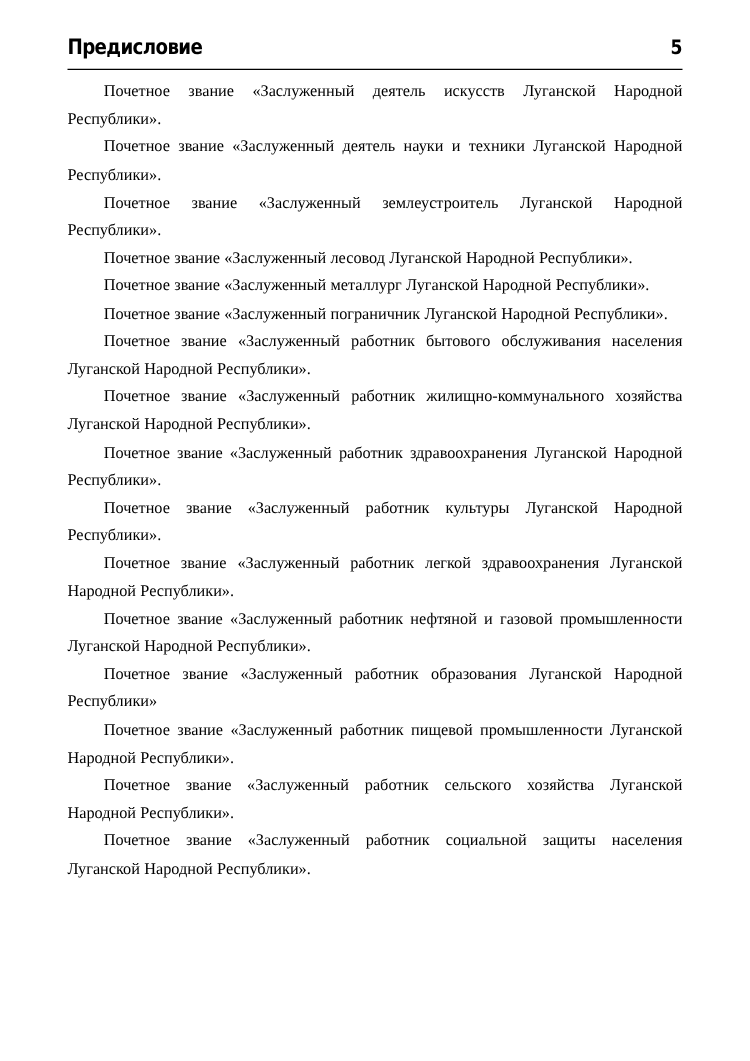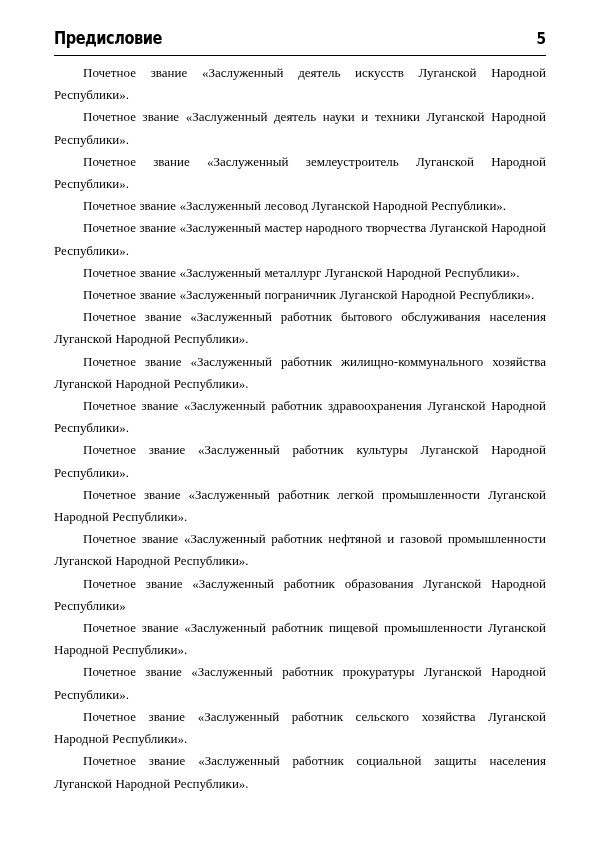--- a/index.html
+++ b/index.html
@@ -79,30 +79,28 @@
       <div class="header-title">Предисловие</div>
       <div class="header-pageno">5</div>
     </div>
     <div class="header-rule"></div>
 
     <div class="body-text">
         <p class="para">Почетное звание «Заслуженный деятель искусств Луганской Народной Республики».</p>
         <p class="para">Почетное звание «Заслуженный деятель науки и техники Луганской Народной Республики».</p>
         <p class="para">Почетное звание «Заслуженный землеустроитель Луганской Народной Республики».</p>
         <p class="para">Почетное звание «Заслуженный лесовод Луганской Народной Республики».</p>
-        <p class="para">Почетное звание «Заслуженный мастер народного творчества Луганской Народной Республики».</p>
         <p class="para">Почетное звание «Заслуженный металлург Луганской Народной Республики».</p>
         <p class="para">Почетное звание «Заслуженный пограничник Луганской Народной Республики».</p>
         <p class="para">Почетное звание «Заслуженный работник бытового обслуживания населения Луганской Народной Республики».</p>
         <p class="para">Почетное звание «Заслуженный работник жилищно-коммунального хозяйства Луганской Народной Республики».</p>
         <p class="para">Почетное звание «Заслуженный работник здравоохранения Луганской Народной Республики».</p>
         <p class="para">Почетное звание «Заслуженный работник культуры Луганской Народной Республики».</p>
-        <p class="para">Почетное звание «Заслуженный работник легкой промышленности Луганской Народной Республики».</p>
+        <p class="para">Почетное звание «Заслуженный работник легкой здравоохранения Луганской Народной Республики».</p>
         <p class="para">Почетное звание «Заслуженный работник нефтяной и газовой промышленности Луганской Народной Республики».</p>
         <p class="para">Почетное звание «Заслуженный работник образования Луганской Народной Республики»</p>
         <p class="para">Почетное звание «Заслуженный работник пищевой промышленности Луганской Народной Республики».</p>
-        <p class="para">Почетное звание «Заслуженный работник прокуратуры Луганской Народной Республики».</p>
         <p class="para">Почетное звание «Заслуженный работник сельского хозяйства Луганской Народной Республики».</p>
         <p class="para">Почетное звание «Заслуженный работник социальной защиты населения Луганской Народной Республики».</p>
       </div>
 
   </div>
 </div>
 
 </body></html>

